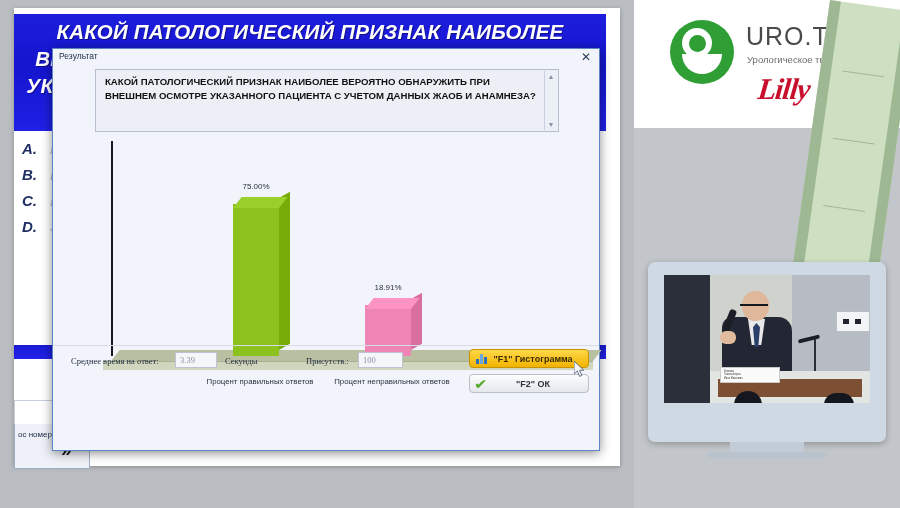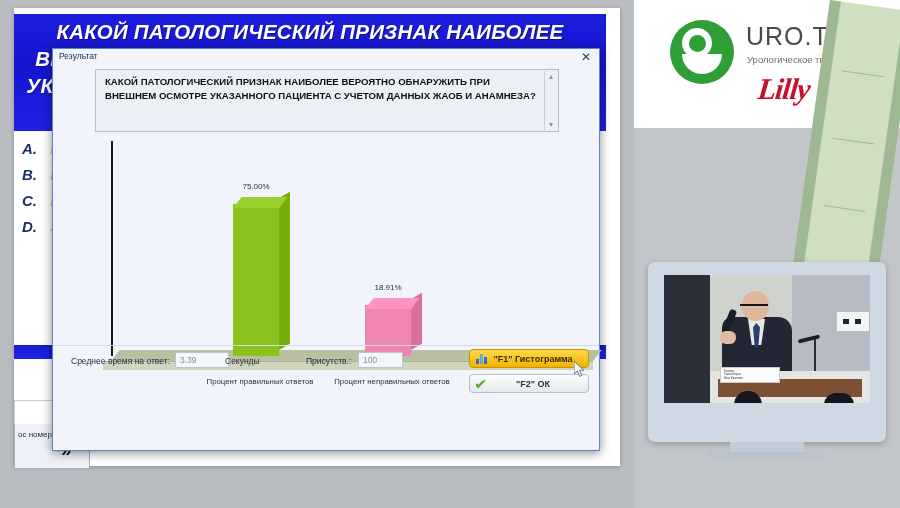--- a/index.html
+++ b/index.html
@@ -179,21 +179,21 @@
   .xlab{
     position:absolute;
     font-size:7.8px;color:#2a3140;white-space:nowrap;
     transform:translateX(-50%);
   }
 
   
   .dlg-sep{
     position:absolute;left:0;top:296px;width:100%;height:1px;background:#d6dbe6;
   }
-  .ctl-row{position:absolute;left:0;top:302px;width:100%;height:22px;}
+  .ctl-row{position:absolute;left:0;top:302px;width:100%;height:22px;font-family:Liberation Serif, serif;}
   .ctl-label{
     position:absolute;font-size:8.5px;color:#1f2a3d;top:5px;white-space:nowrap;
   }
   .ctl-input{
     position:absolute;top:1px;height:16px;box-sizing:border-box;
     background:#f4f6fa;border:1px solid #bcc4d3;
     font-size:8.5px;color:#8a919f;line-height:15px;padding-left:4px;
   }
   .btn{
     position:absolute;box-sizing:border-box;
@@ -476,21 +476,21 @@
       <div class="xlabels" id="xlabels">
           <span class="xlab" style="left: 149px;">Процент правильных ответов</span>
           <span class="xlab" style="left: 281px;">Процент неправильных ответов</span>
         </div>
     </div>
 
     <div class="dlg-sep"></div>
 
     <div class="ctl-row">
       <span class="ctl-label" style="left:18px;">Среднее время на ответ:</span>
-      <span class="ctl-input" style="left:122px;width:54px;">3.39</span>
+      <span class="ctl-input" style="left:122px;width:42px;">3.39</span>
       <span class="ctl-label" style="left:172px;">Секунды</span>
       <span class="ctl-label" style="left:253px;">Присутств.:</span>
       <span class="ctl-input" style="left:305px;width:45px;">100</span>
     </div>
 
     <div class="btn btn-hist">
       <span class="ico">
         <span class="hist-ico">
             <i></i>
             <i></i>

